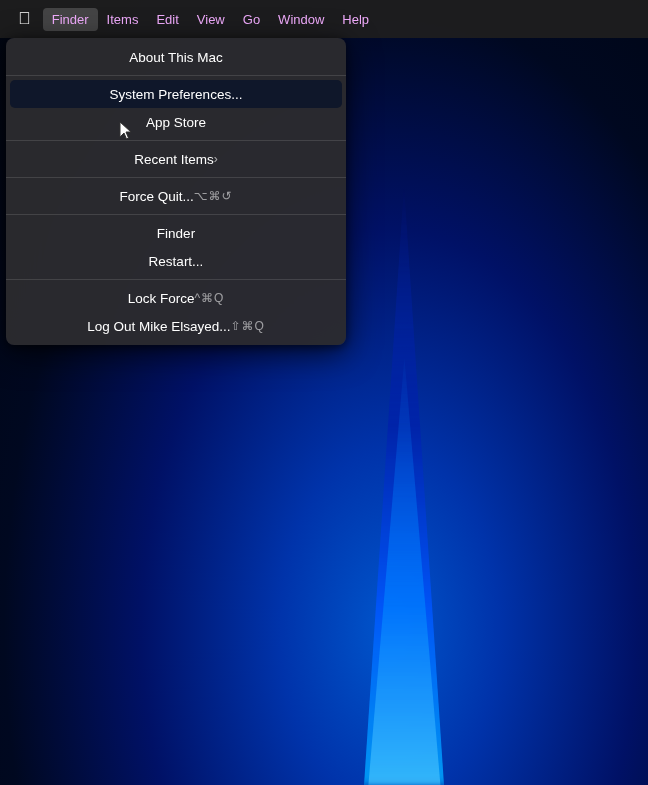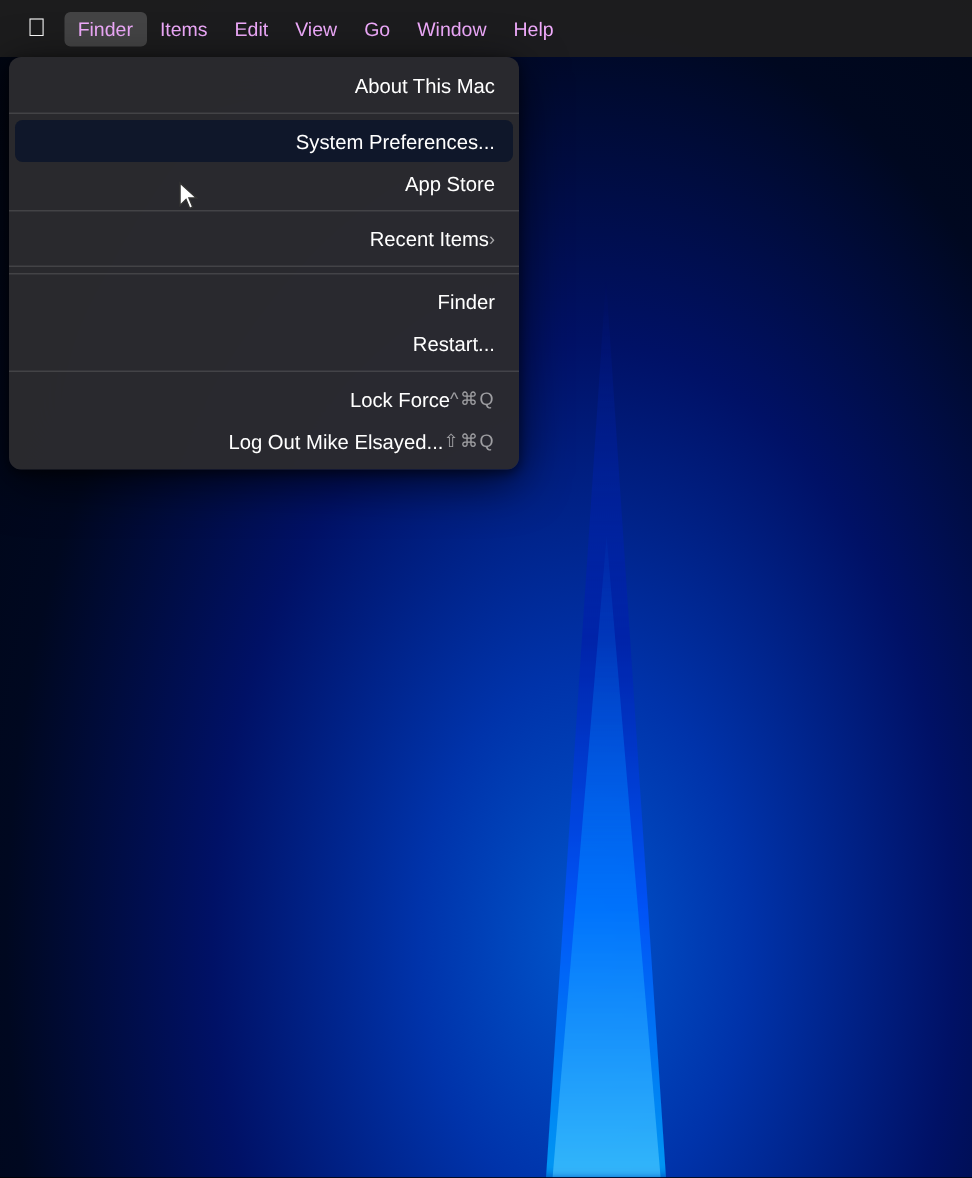--- a/index.html
+++ b/index.html
@@ -96,21 +96,21 @@
       border-radius: 8px;
       box-shadow: 0 8px 32px rgba(0,0,0,0.7), 0 2px 8px rgba(0,0,0,0.5);
       padding: 5px 0;
       z-index: 200;
       backdrop-filter: blur(20px);
     }
 
     .menu-item {
       display: flex;
       align-items: center;
-      justify-content: flex-end;
+      justify-content: center;
       padding: 6px 16px;
       color: #ffffff;
       font-size: 13.5px;
       cursor: pointer;
       min-height: 28px;
     }
 
     .menu-item.highlighted {
       background: #0f172a;
       border-radius: 5px;
@@ -183,20 +183,24 @@
 
   <div class="menu-separator"></div>
 
   <div class="menu-item">
     <span>Recent Items</span>
     <span class="chevron">›</span>
   </div>
 
   <div class="menu-separator"></div>
 
+  <div class="menu-item">
+    <span>Force Quit...</span>
+    <span class="shortcut">⌥⌘↺</span>
+  </div>
 
   <div class="menu-separator"></div>
 
   <div class="menu-item">
     <span>Finder</span>
   </div>
 
   <div class="menu-item">
     <span>Restart...</span>
   </div>

